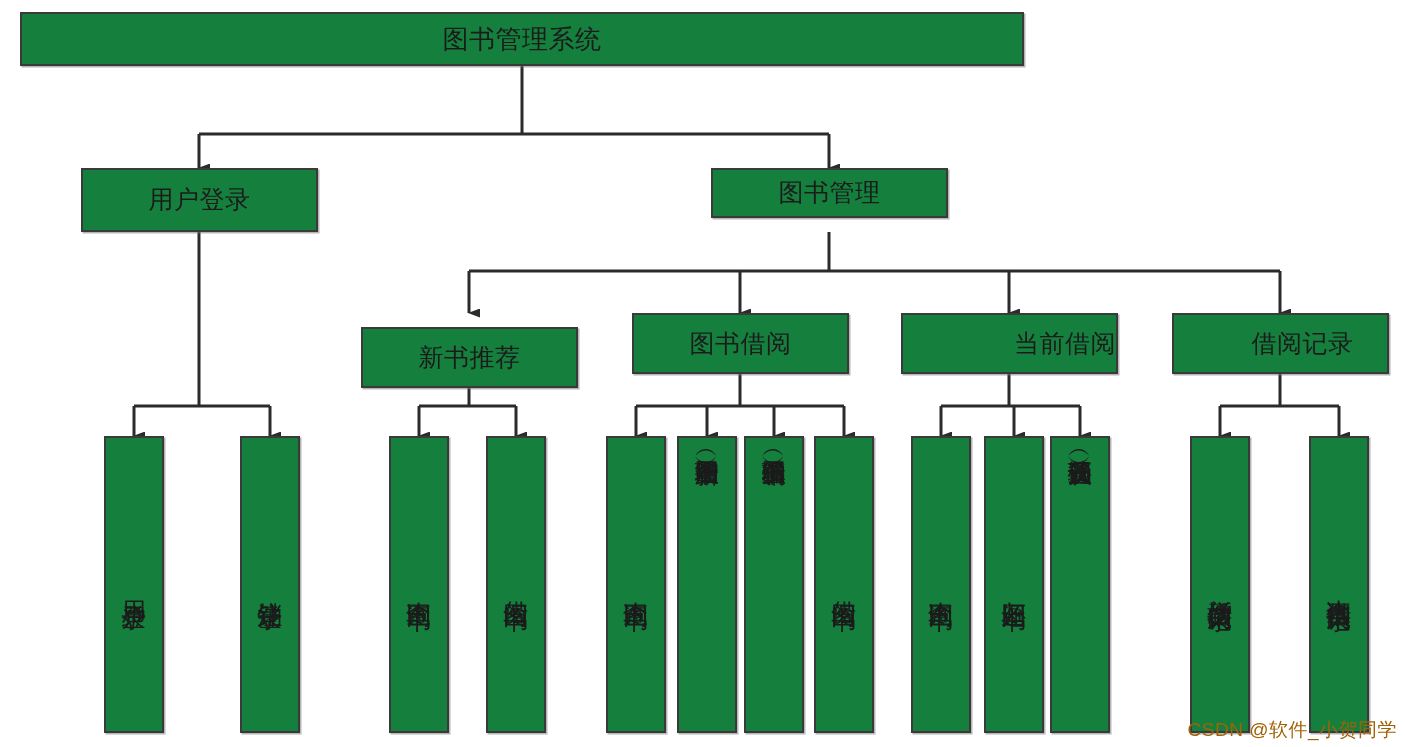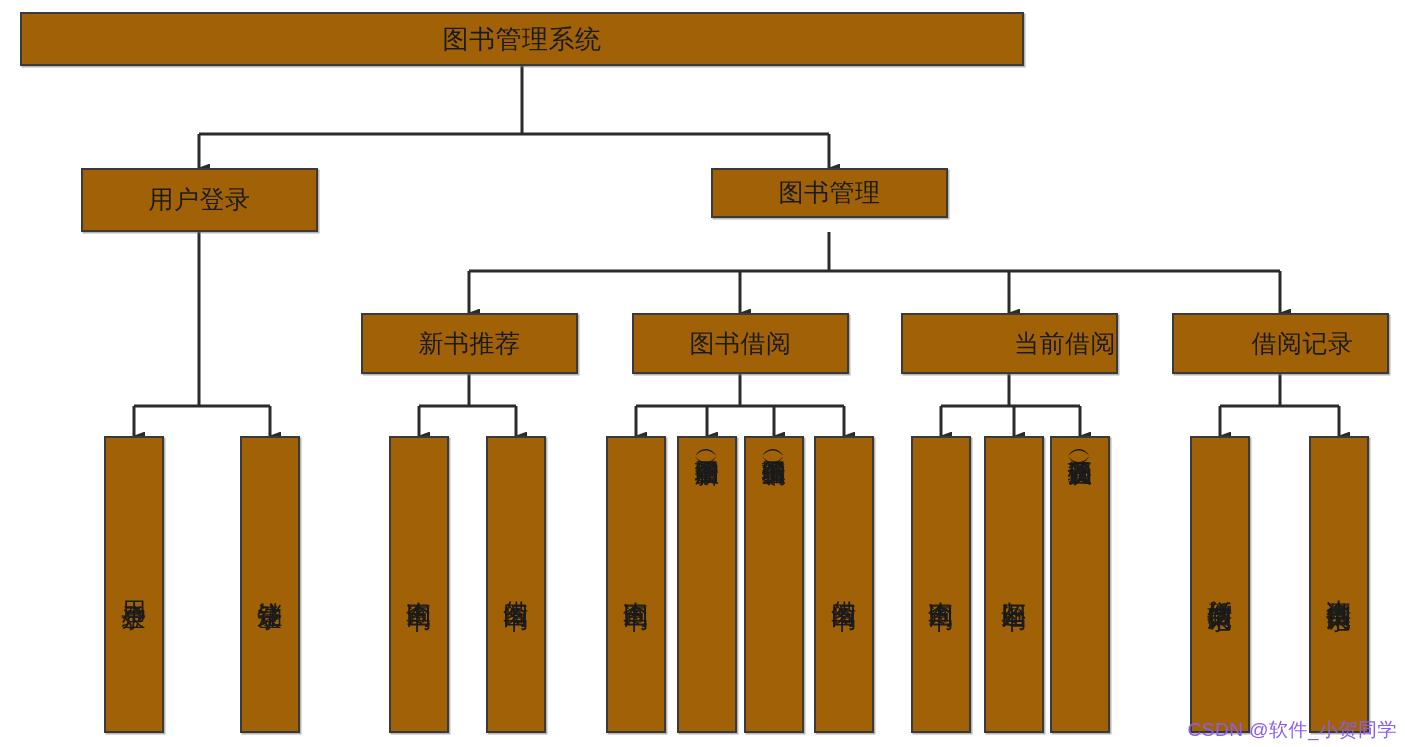--- a/index.html
+++ b/index.html
@@ -22,21 +22,21 @@
     position: absolute;
     left: 0;
     top: 0;
     width: 1405px;
     height: 747px;
     pointer-events: none;
   }
   .node {
     position: absolute;
     box-sizing: border-box;
-    background: #a16207;
+    background: #15803d;
     border: 2.5px solid #3a3a3a;
     box-shadow: 1.5px 1.5px 0 rgba(120,120,120,0.55);
     display: flex;
     align-items: center;
     justify-content: center;
     color: #1b1b1b;
   }
   .node-label {
     display: block;
     text-align: center;
@@ -73,21 +73,21 @@
   }
   .node.vert.centered {
     align-items: center;
     padding-top: 0;
   }
   .watermark {
     position: absolute;
     right: 8px;
     bottom: 4px;
     font-size: 19px;
-    color: #8b5cf6;
+    color: #a16207;
     letter-spacing: 0.5px;
     white-space: nowrap;
     user-select: none;
   }
 </style>
 </head>
 <body>
 
 <div id="diagram-root">
 
@@ -138,21 +138,21 @@
     <span class="node-label">图书管理系统</span>
   </div>
 
   <div class="node horiz" style="left:81px; top:168px; width:237px; height:64px;">
     <span class="node-label">用户登录</span>
   </div>
   <div class="node horiz" style="left:711px; top:168px; width:237px; height:50px;">
     <span class="node-label">图书管理</span>
   </div>
 
-  <div class="node horiz" style="left:361px; top:313px; width:217px; height:61px;">
+  <div class="node horiz" style="left:361px; top:327px; width:217px; height:61px;">
     <span class="node-label">新书推荐</span>
   </div>
   <div class="node horiz" style="left:632px; top:313px; width:217px; height:61px;">
     <span class="node-label">图书借阅</span>
   </div>
   <div class="node horiz" style="left:901px; top:313px; width:217px; height:61px;justify-content:flex-end;">
     <span class="node-label">当前借阅</span>
   </div>
   <div class="node horiz" style="left:1172px; top:313px; width:217px; height:61px;padding-left:44px;">
     <span class="node-label">借阅记录</span>

